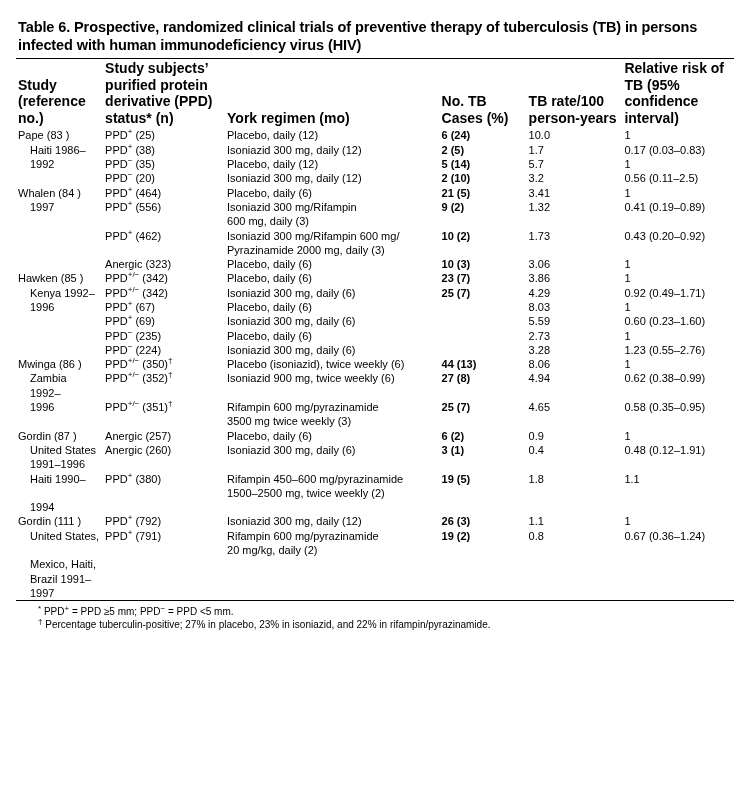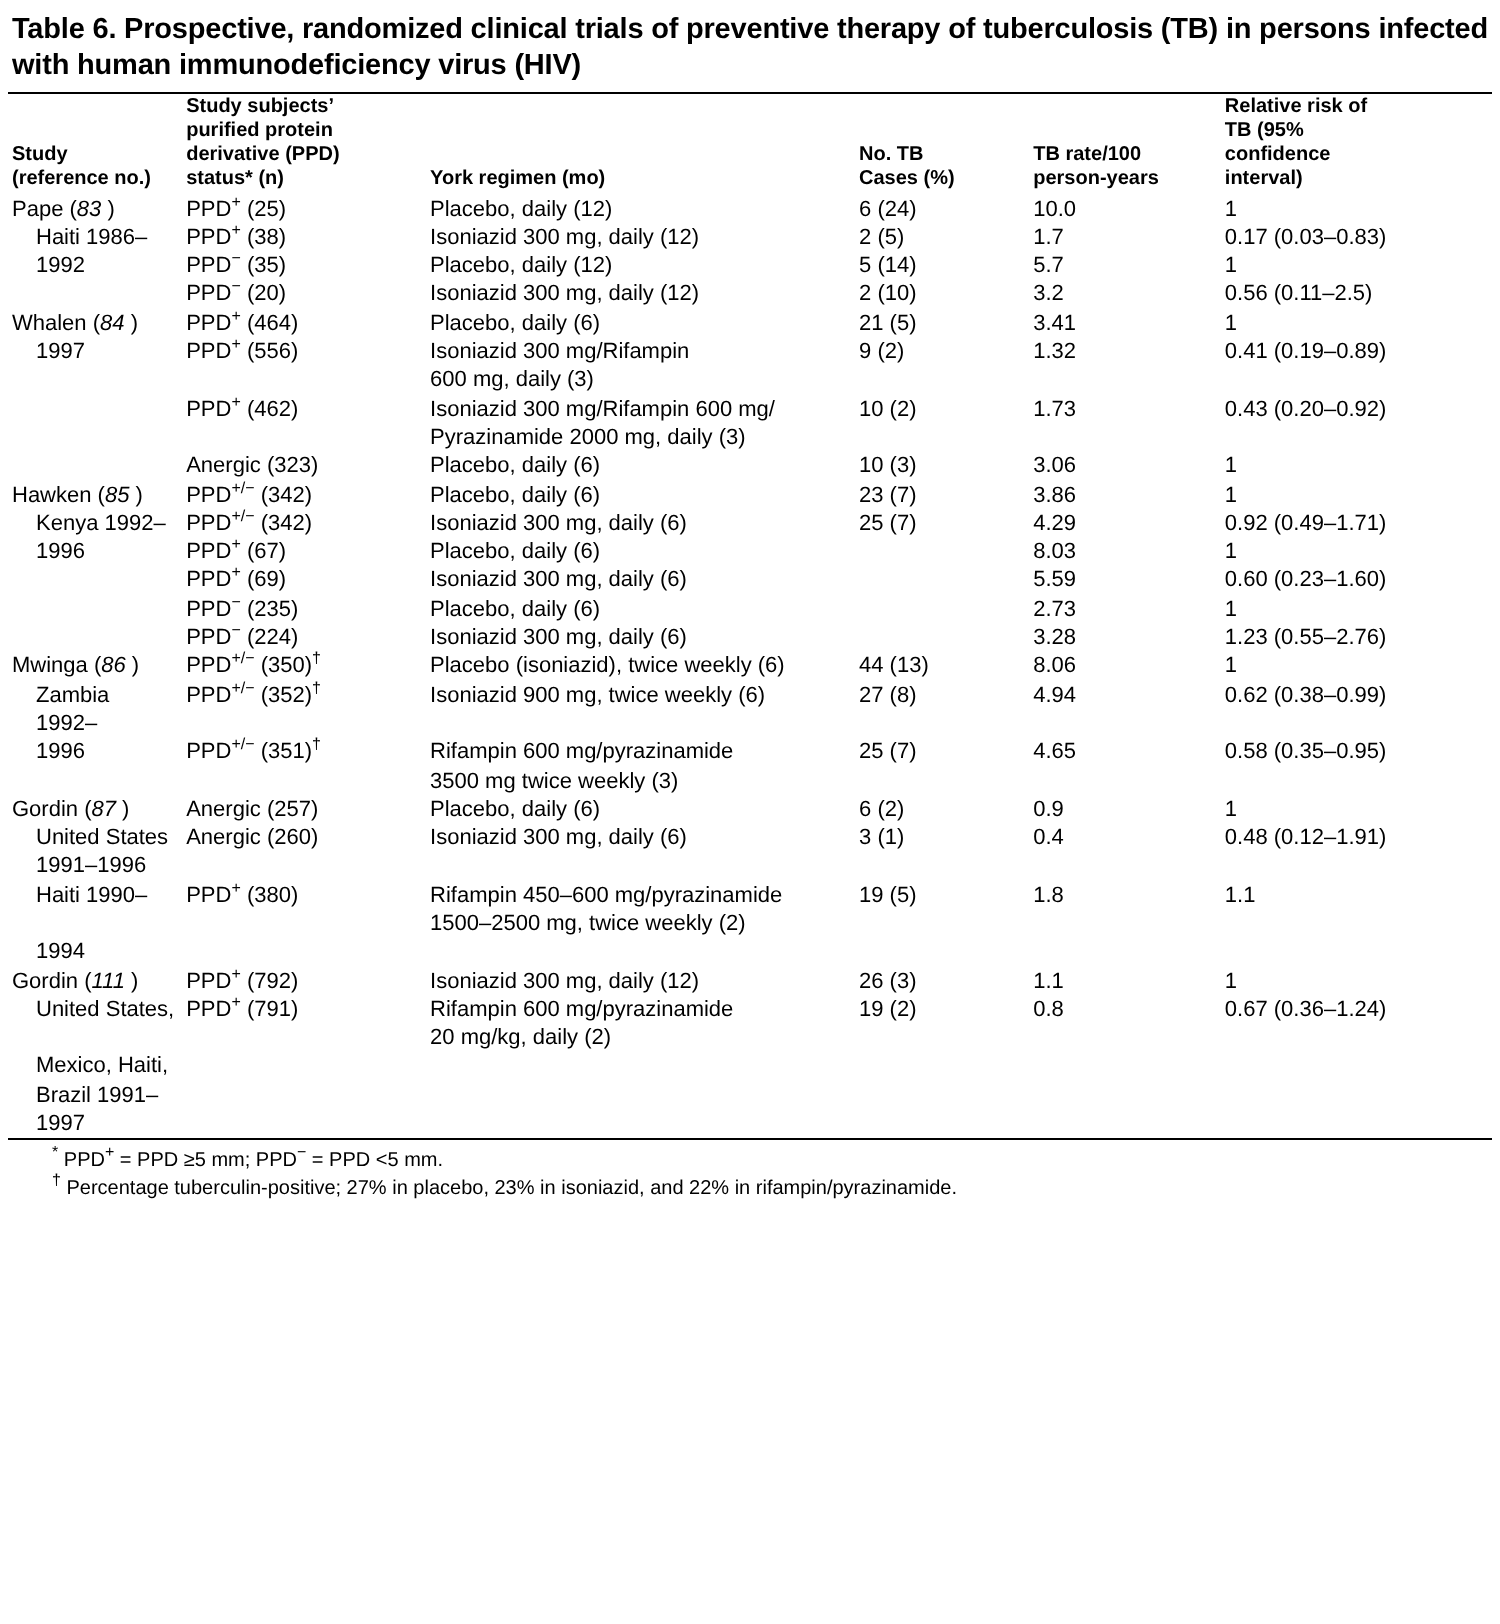--- a/index.html
+++ b/index.html
@@ -12,67 +12,67 @@
     height: 812px;
     font-family: "Liberation Sans", sans-serif;
     font-size: 11px;
     color: #000000;
     overflow: hidden;
   }
   .page {
     position: relative;
     width: 750px;
     height: 812px;
-    padding: 4px;
+    padding: 16px;
     box-sizing: border-box;
   }
   .title {
     font-size: 14.5px;
     font-weight: bold;
     line-height: 1.22;
     padding: 3px 2px 4px 2px;
     letter-spacing: -0.1px;
   }
   table.main {
     width: 748px;
     border-collapse: collapse;
     table-layout: fixed;
     margin-left: 1px;
   }
   table.main th {
-    font-size: 10px;
+    font-size: 14px;
     font-weight: bold;
     text-align: left;
     vertical-align: bottom;
     padding: 1px 4px 2px 1px;
     line-height: 1.18;
   }
   table.main td {
     font-size: 11px;
     vertical-align: top;
     padding: 0px 4px 0px 1px;
     line-height: 1.30;
     white-space: pre-line;
   }
   .c-study   { width: 80px; }
   .c-ppd     { width: 112px; }
   .c-drug    { width: 197px; }
-  .c-cases   { width: 80px; }
+  .c-cases   { width: 80px; font-weight: bold; }
   .c-rate    { width: 88px; }
   .c-rr      { width: 130px; }
 
   td.c-cases, th.c-cases { text-align: left; padding-left: 5px; }
   td.c-rate,  th.c-rate  { text-align: left; padding-left: 3px; }
   td.c-rr,    th.c-rr    { text-align: left; padding-left: 6px; }
 
   .indent { padding-left: 13px !important; }
   .rowgap td { padding-top: 5px; }
 
   .sup { font-size: 8px; vertical-align: super; line-height: 0; }
-  .it { font-style: italic; }
+  .it { }
 
   .foot {
     margin-top: 2px;
     padding: 2px 2px 0 2px;
     font-size: 10px;
     line-height: 1.32;
   }
   .foot div { margin-bottom: 0px; margin-left: 20px; }
   .source { font-size: 10px; line-height: 1.30; }
   .tbl-wrap { border-top: 1px solid #000; border-bottom: 1px solid #000; }

